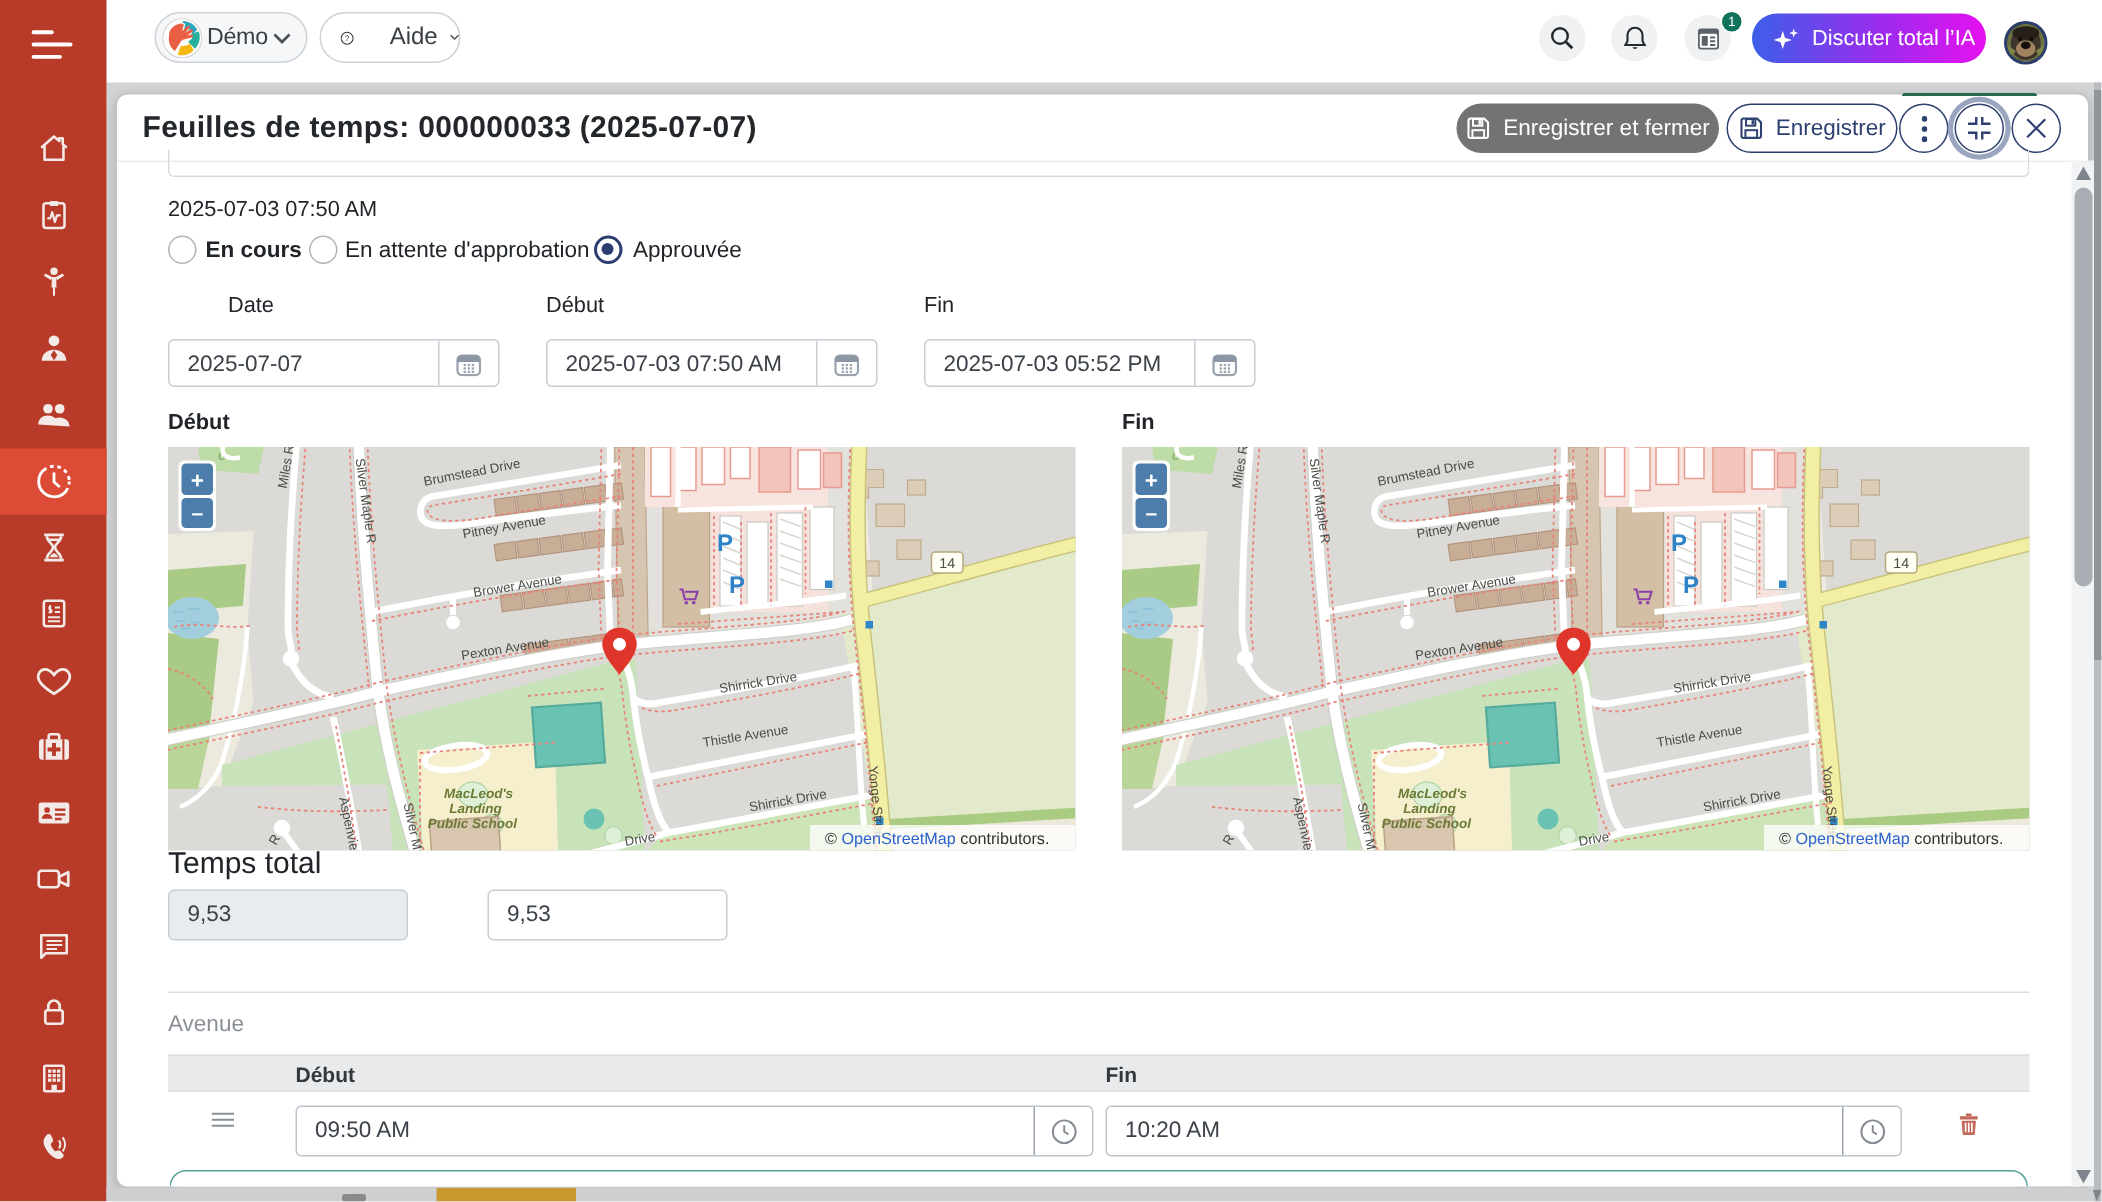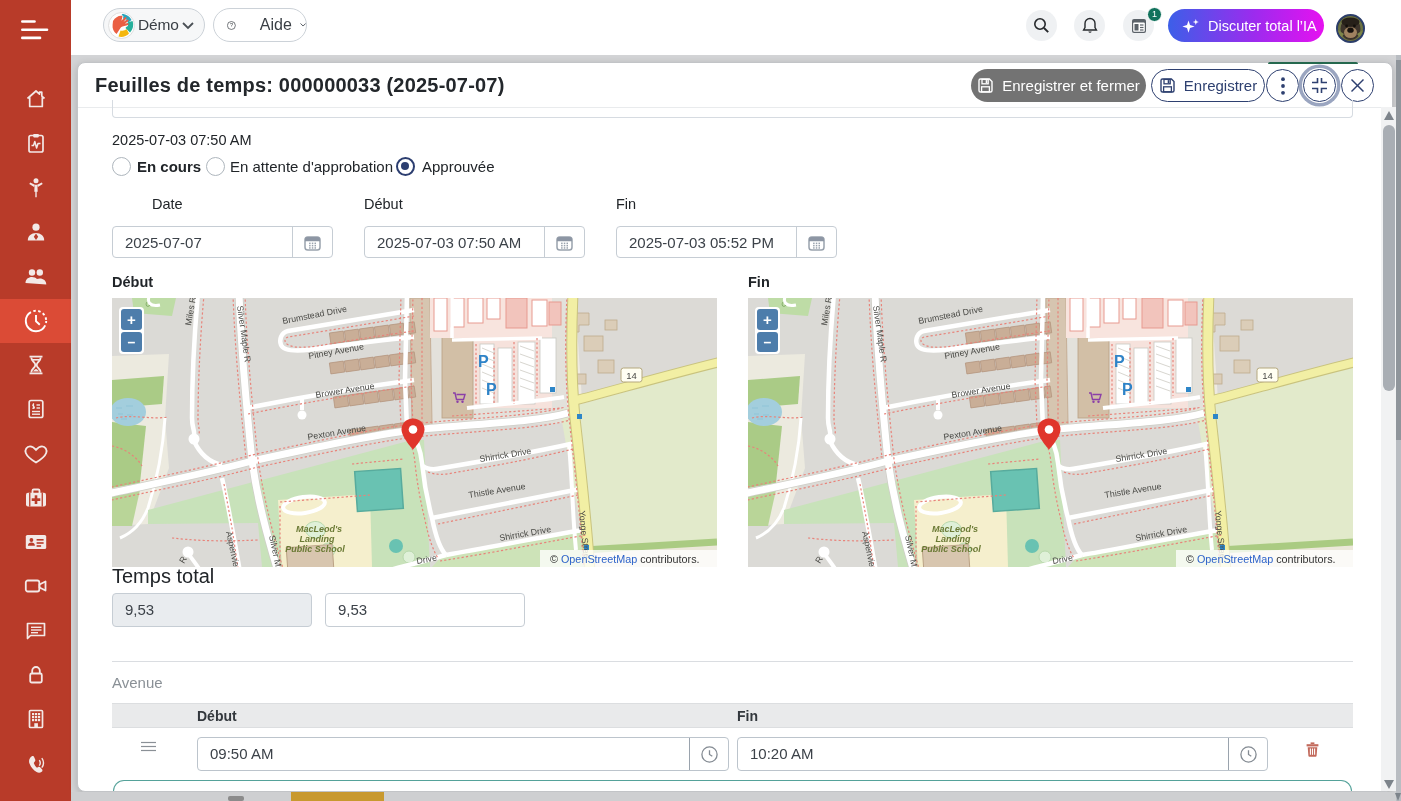--- a/index.html
+++ b/index.html
@@ -35,21 +35,21 @@
 .radsel{border:2.5px solid #2c3e70;}
 .radsel::after{content:"";position:absolute;left:3px;top:3px;width:8px;height:8px;border-radius:50%;background:#2c3e70;}
 .rlbl{position:absolute;font-size:15px;color:#212529;top:158px;}
 .flbl{position:absolute;font-size:14.5px;color:#212529;}
 .dfield{position:absolute;top:226px;width:221px;height:32px;border:1px solid #c6cdd4;border-radius:4px;background:#fff;}
 .dfield .txt{position:absolute;left:12px;top:7px;font-size:15px;color:#3c4249;}
 .dfield .sep{position:absolute;right:39px;top:0;width:1px;height:30px;background:#c6cdd4;}
 .maplbl{position:absolute;top:274px;font-size:14.5px;font-weight:700;color:#212529;}
 .mapbox{position:absolute;top:298px;width:605px;height:269px;overflow:hidden;background:#dcdbd7;}
 .tlbl{position:absolute;top:565px;font-size:20px;color:#212529;}
-.tfield{position:absolute;top:593px;width:200px;height:34px;border:1px solid #c6cdd4;border-radius:4px;background:#fff;font-size:15px;color:#3c4249;line-height:32px;padding-left:12px;}
+.tfield{position:absolute;top:593px;width:160px;height:34px;border:1px solid #c6cdd4;border-radius:4px;background:#fff;font-size:15px;color:#3c4249;line-height:32px;padding-left:12px;}
 #hr1{left:112px;top:661px;width:1241px;height:1px;background:#dadde1;}
 #pauses{left:112px;top:674px;font-size:15px;color:#8a9096;}
 #thead{left:112px;top:703px;width:1241px;height:25px;background:#e9eaeb;border-top:1px solid #dcdee0;border-bottom:1px solid #dcdee0;}
 .thlbl{position:absolute;top:708px;font-size:14px;font-weight:700;color:#33383d;}
 .tinput{position:absolute;top:737px;height:34px;border:1px solid #bcc4cc;border-radius:4px;background:#fff;font-size:15px;color:#3c4249;line-height:32px;padding-left:12px;}
 .tinput .sep{position:absolute;right:38px;top:0;width:1px;height:32px;background:#9aa3ad;}
 #tealbox{left:113px;top:780px;width:1239px;height:11px;border:1.5px solid #55a29a;border-bottom:none;border-radius:12px 12px 0 0;background:#fff;}
 #graybar{left:71px;top:792px;width:1330px;height:9px;background:#cecfd1;}
 #amber{left:291px;top:792px;width:93px;height:9px;background:#c8992f;}#smudge{left:228px;top:796px;width:16px;height:5px;background:#8b8b8b;border-radius:2px;}
 

